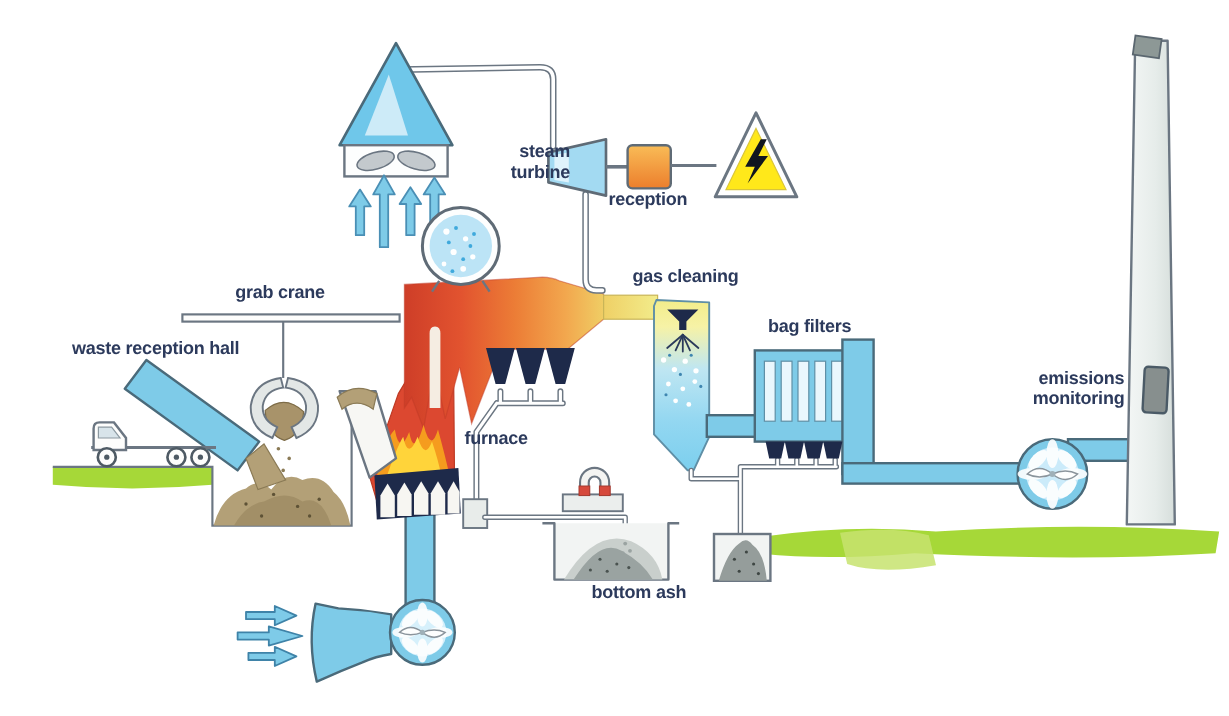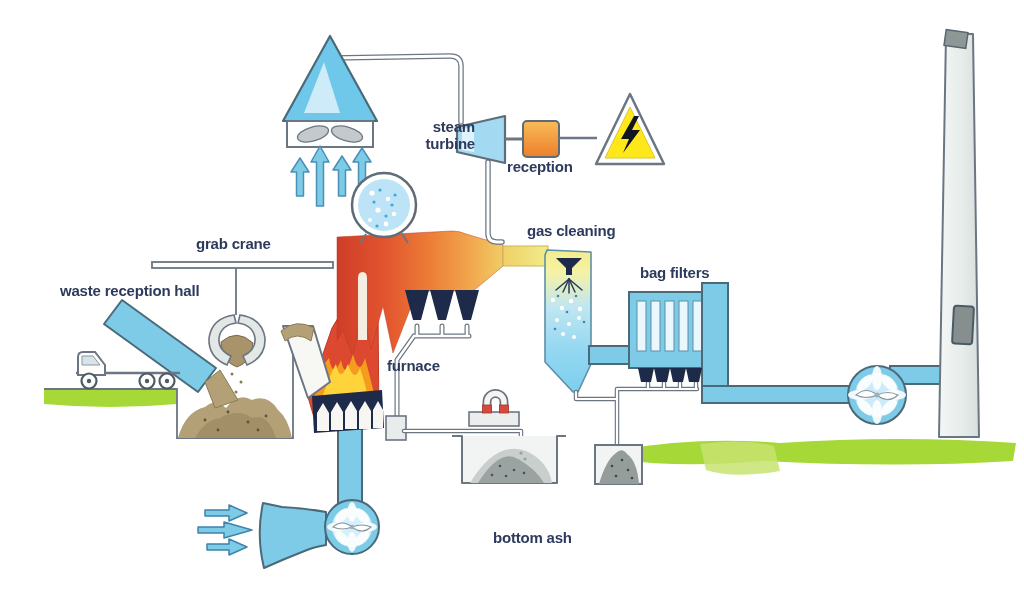--- a/index.html
+++ b/index.html
@@ -338,14 +338,15 @@
   </g>
 </svg>
 
   <div class="lbl" style="left:16px;top:283px;margin-left:44px;">waste reception hall</div>
   <div class="lbl" style="left:196px;top:236px;">grab crane</div>
   <div class="lbl r" style="left:407px;top:119px;width:68px;">steam turbine</div>
   <div class="lbl" style="left:507px;top:159px;">reception</div>
   <div class="lbl" style="left:527px;top:223px;">gas cleaning</div>
   <div class="lbl" style="left:367px;top:358px;padding-left:20px;">furnace</div>
   <div class="lbl" style="left:640px;top:265px;">bag filters</div>
-  <div class="lbl" style="left:493px;top:486px;margin-top:44px;">bottom ash</div>
+  <div class="lbl r" style="left:842px;top:308px;width:95px;">emissions monitoring</div>
+  <div class="lbl" style="left:493px;top:486px;">bottom ash</div>
 </div>
 
 </body></html>

